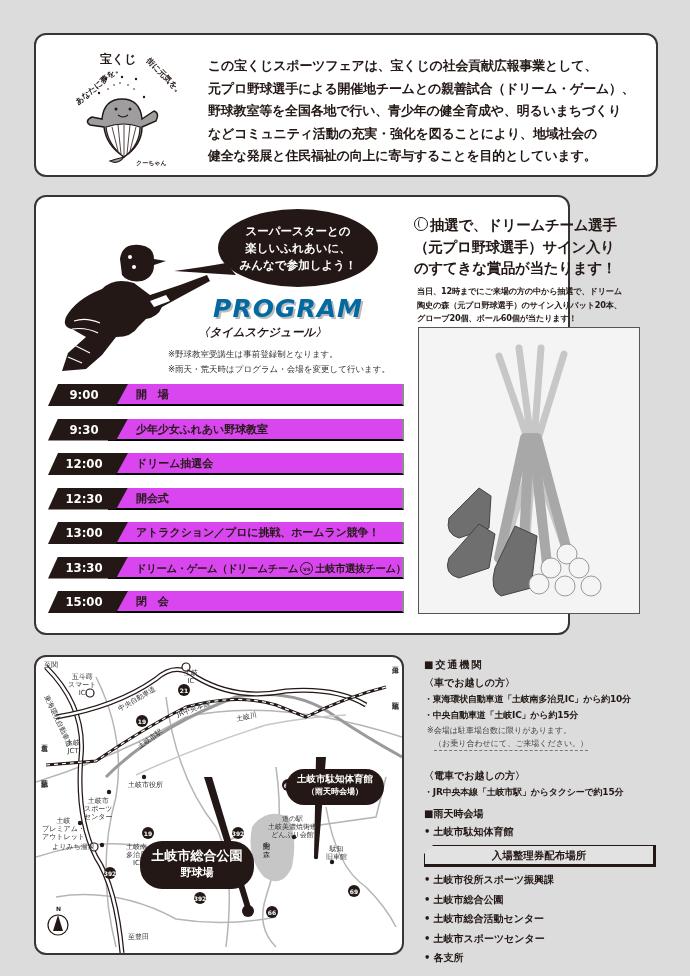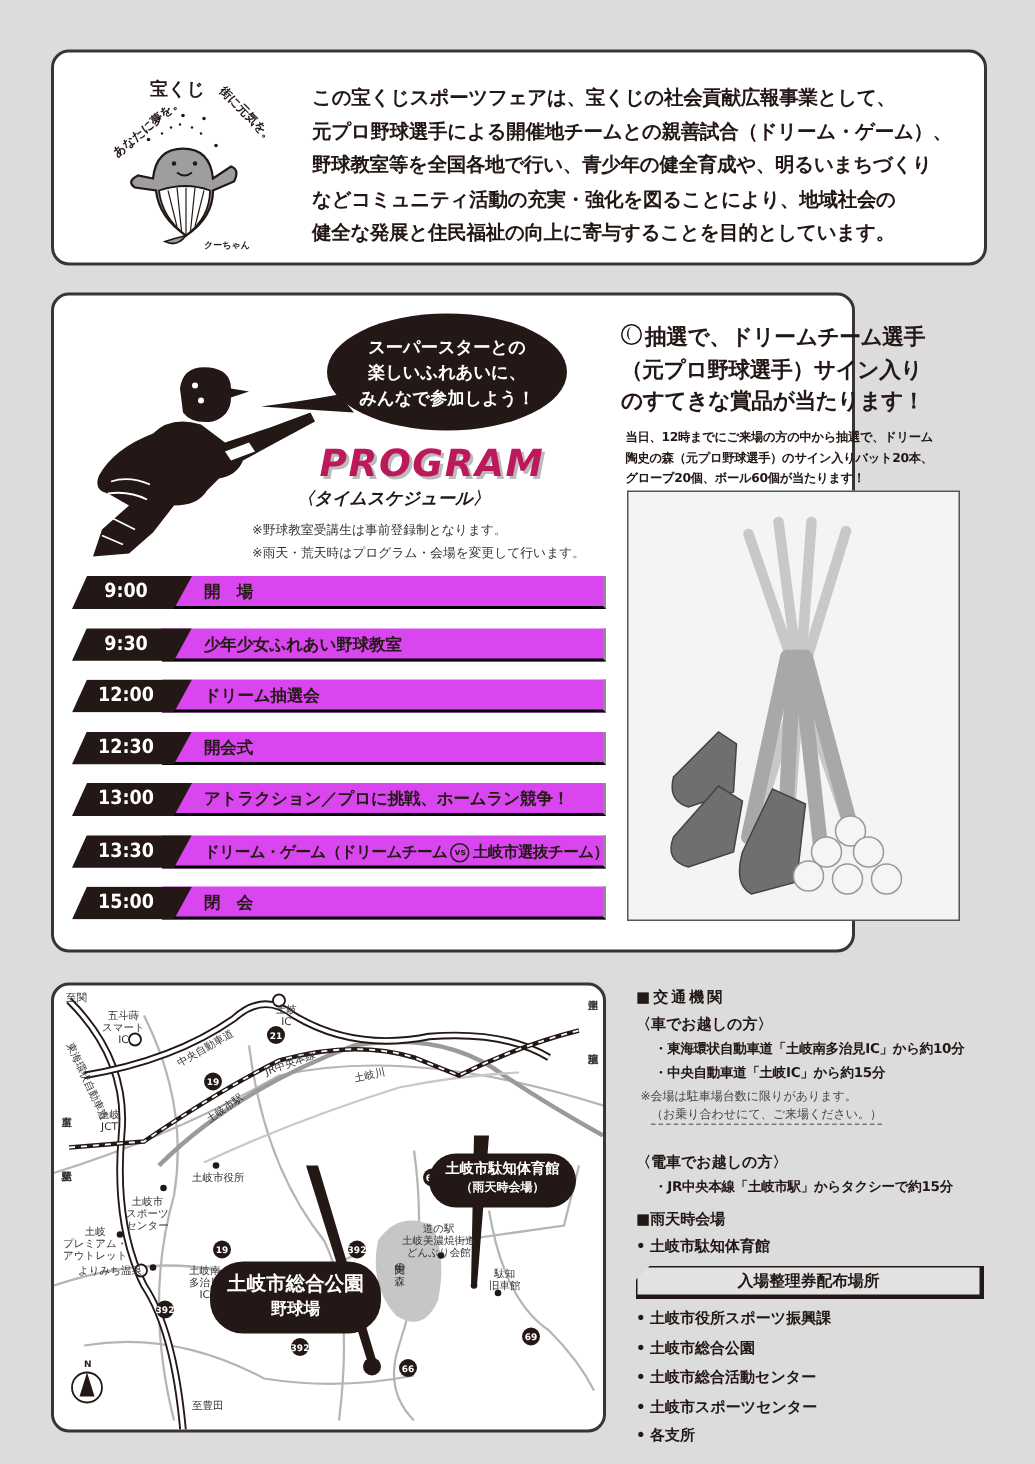--- a/index.html
+++ b/index.html
@@ -35,21 +35,21 @@
     background: #231815; border-radius: 50%;
     color: #fff; font-size: 11.5px; font-weight: bold; text-align: center;
     display: flex; flex-direction: column; justify-content: center; line-height: 17px;
   }
   .bubble-tail {
     position: absolute; left: 138px; top: 66px; width: 70px; height: 14px;
   }
   .prog-title {
     position: absolute; left: 162px; top: 97px; width: 180px;
     font-family: "DejaVu Sans", sans-serif; font-weight: 900; font-style: italic;
-    font-size: 25px; letter-spacing: 1px; color: #be185d;
+    font-size: 25px; letter-spacing: 1px; color: #0369a1;
     text-shadow: 2px 2px 0 #bbb;
     text-align: center;
   }
   .prog-sub {
     position: absolute; left: 162px; top: 128px; width: 180px; text-align: left;
     font-size: 11.5px; font-weight: bold; font-style: italic;
   }
   .prog-notes {
     position: absolute; left: 132px; top: 150px; font-size: 8.5px; line-height: 15px; color: #333;
   }
@@ -91,21 +91,21 @@
   .prize-photo {
     position: absolute; left: 382px; top: 130px; width: 222px; height: 287px;
     border: 1.5px solid #555; background: #f4f4f4; overflow: hidden;
   }
 
   
   #map { left: 34px; top: 655px; width: 370px; height: 300px; background: #fff; }
   .access { position: absolute; left: 424px; top: 658px; width: 250px; font-size: 9.5px; font-weight: bold; }
   .access .h { font-size: 10px; margin-bottom: 4px; letter-spacing: 2px; }
   .access .sub { font-size: 10px; margin-bottom: 3px; }
-  .access .li { font-size: 9px; margin-bottom: 3px; white-space: nowrap; letter-spacing: -0.2px; margin-left: 12px; }
+  .access .li { font-size: 9px; margin-bottom: 3px; white-space: nowrap; letter-spacing: -0.2px; }
   .access .note { font-size: 8px; color: #444; font-weight: normal; line-height: 12px; margin-left: 3px; }
   .access .note2 { font-size: 8px; color: #444; font-weight: normal; margin-left: 10px; border-bottom: 1px dashed #777; display: inline-block; padding-bottom: 1px; margin-bottom: 18px; }
   .dist-box {
     margin: 6px 0 6px 0; height: 22px; width: 232px;
     border: 1.5px solid #231815; border-bottom-width: 3px; border-right-width: 3px;
     clip-path: polygon(9px 0, 100% 0, 100% 100%, 0 100%, 0 9px);
     background: #e2e2e2; text-align: center; line-height: 18px; font-size: 10.5px; position: relative;
   }
   .bul { margin-bottom: 5.5px; font-size: 10px; }
   .bul::before { content: "•"; margin-right: 3px; }

